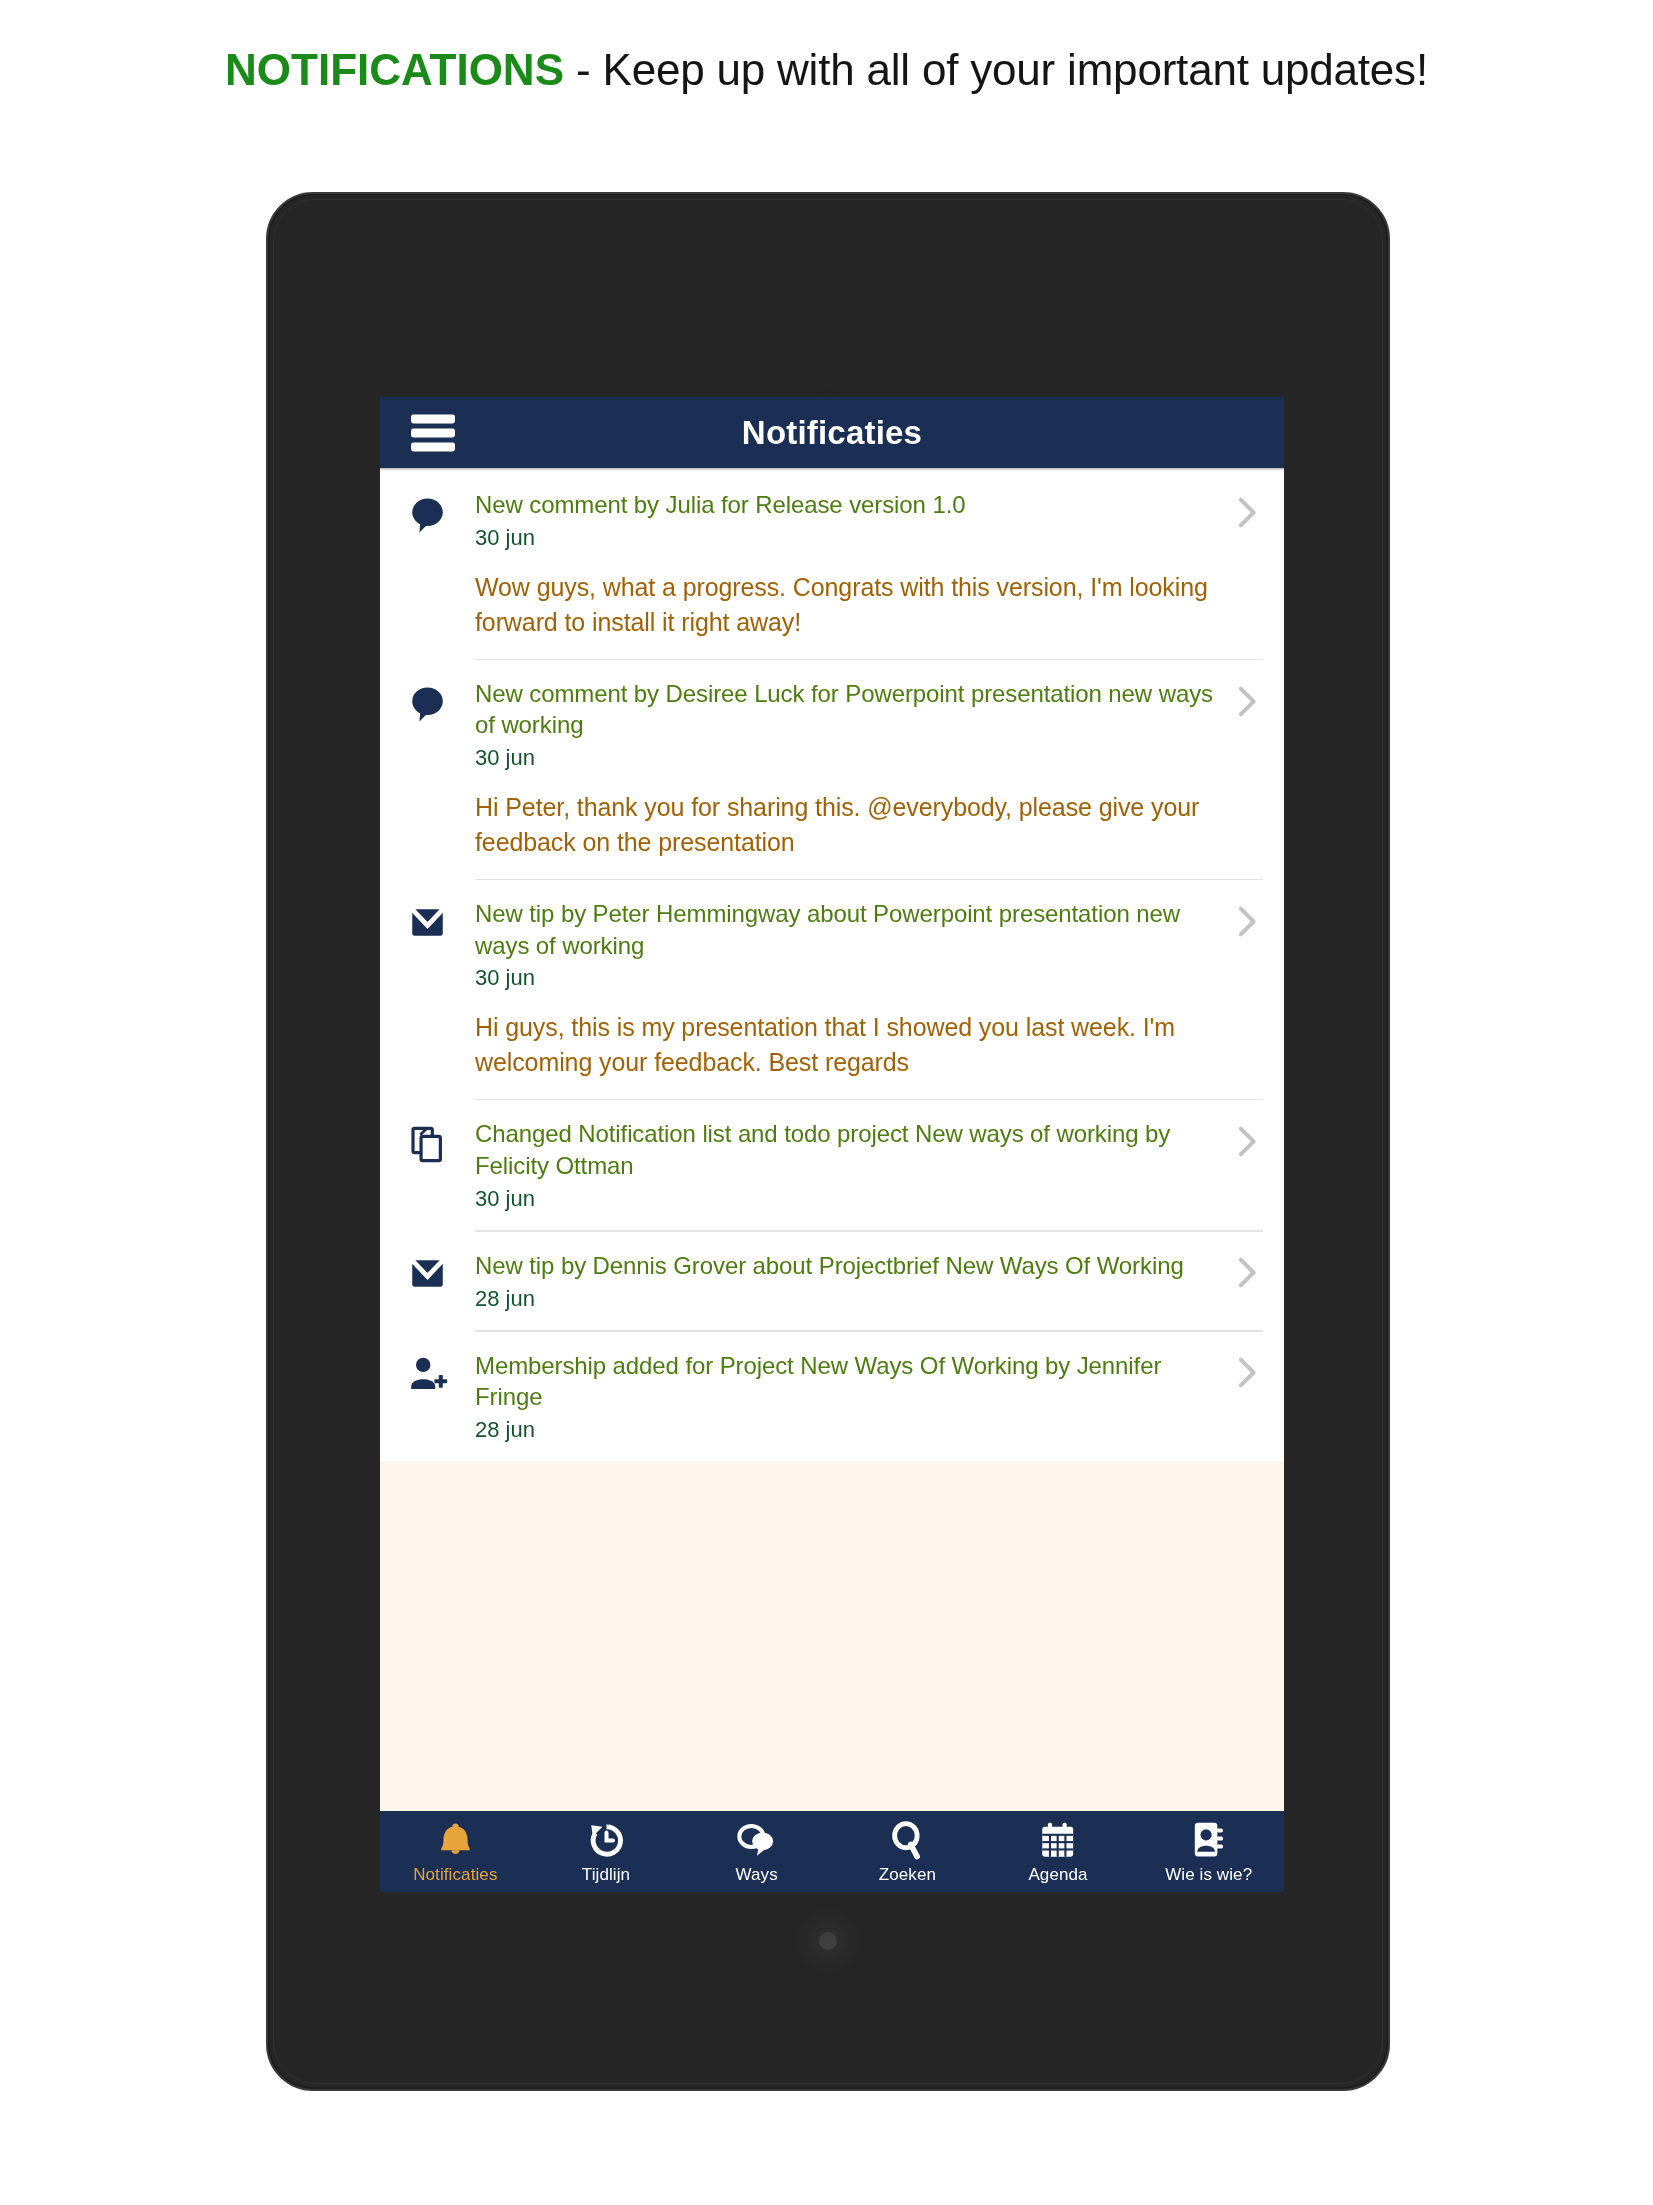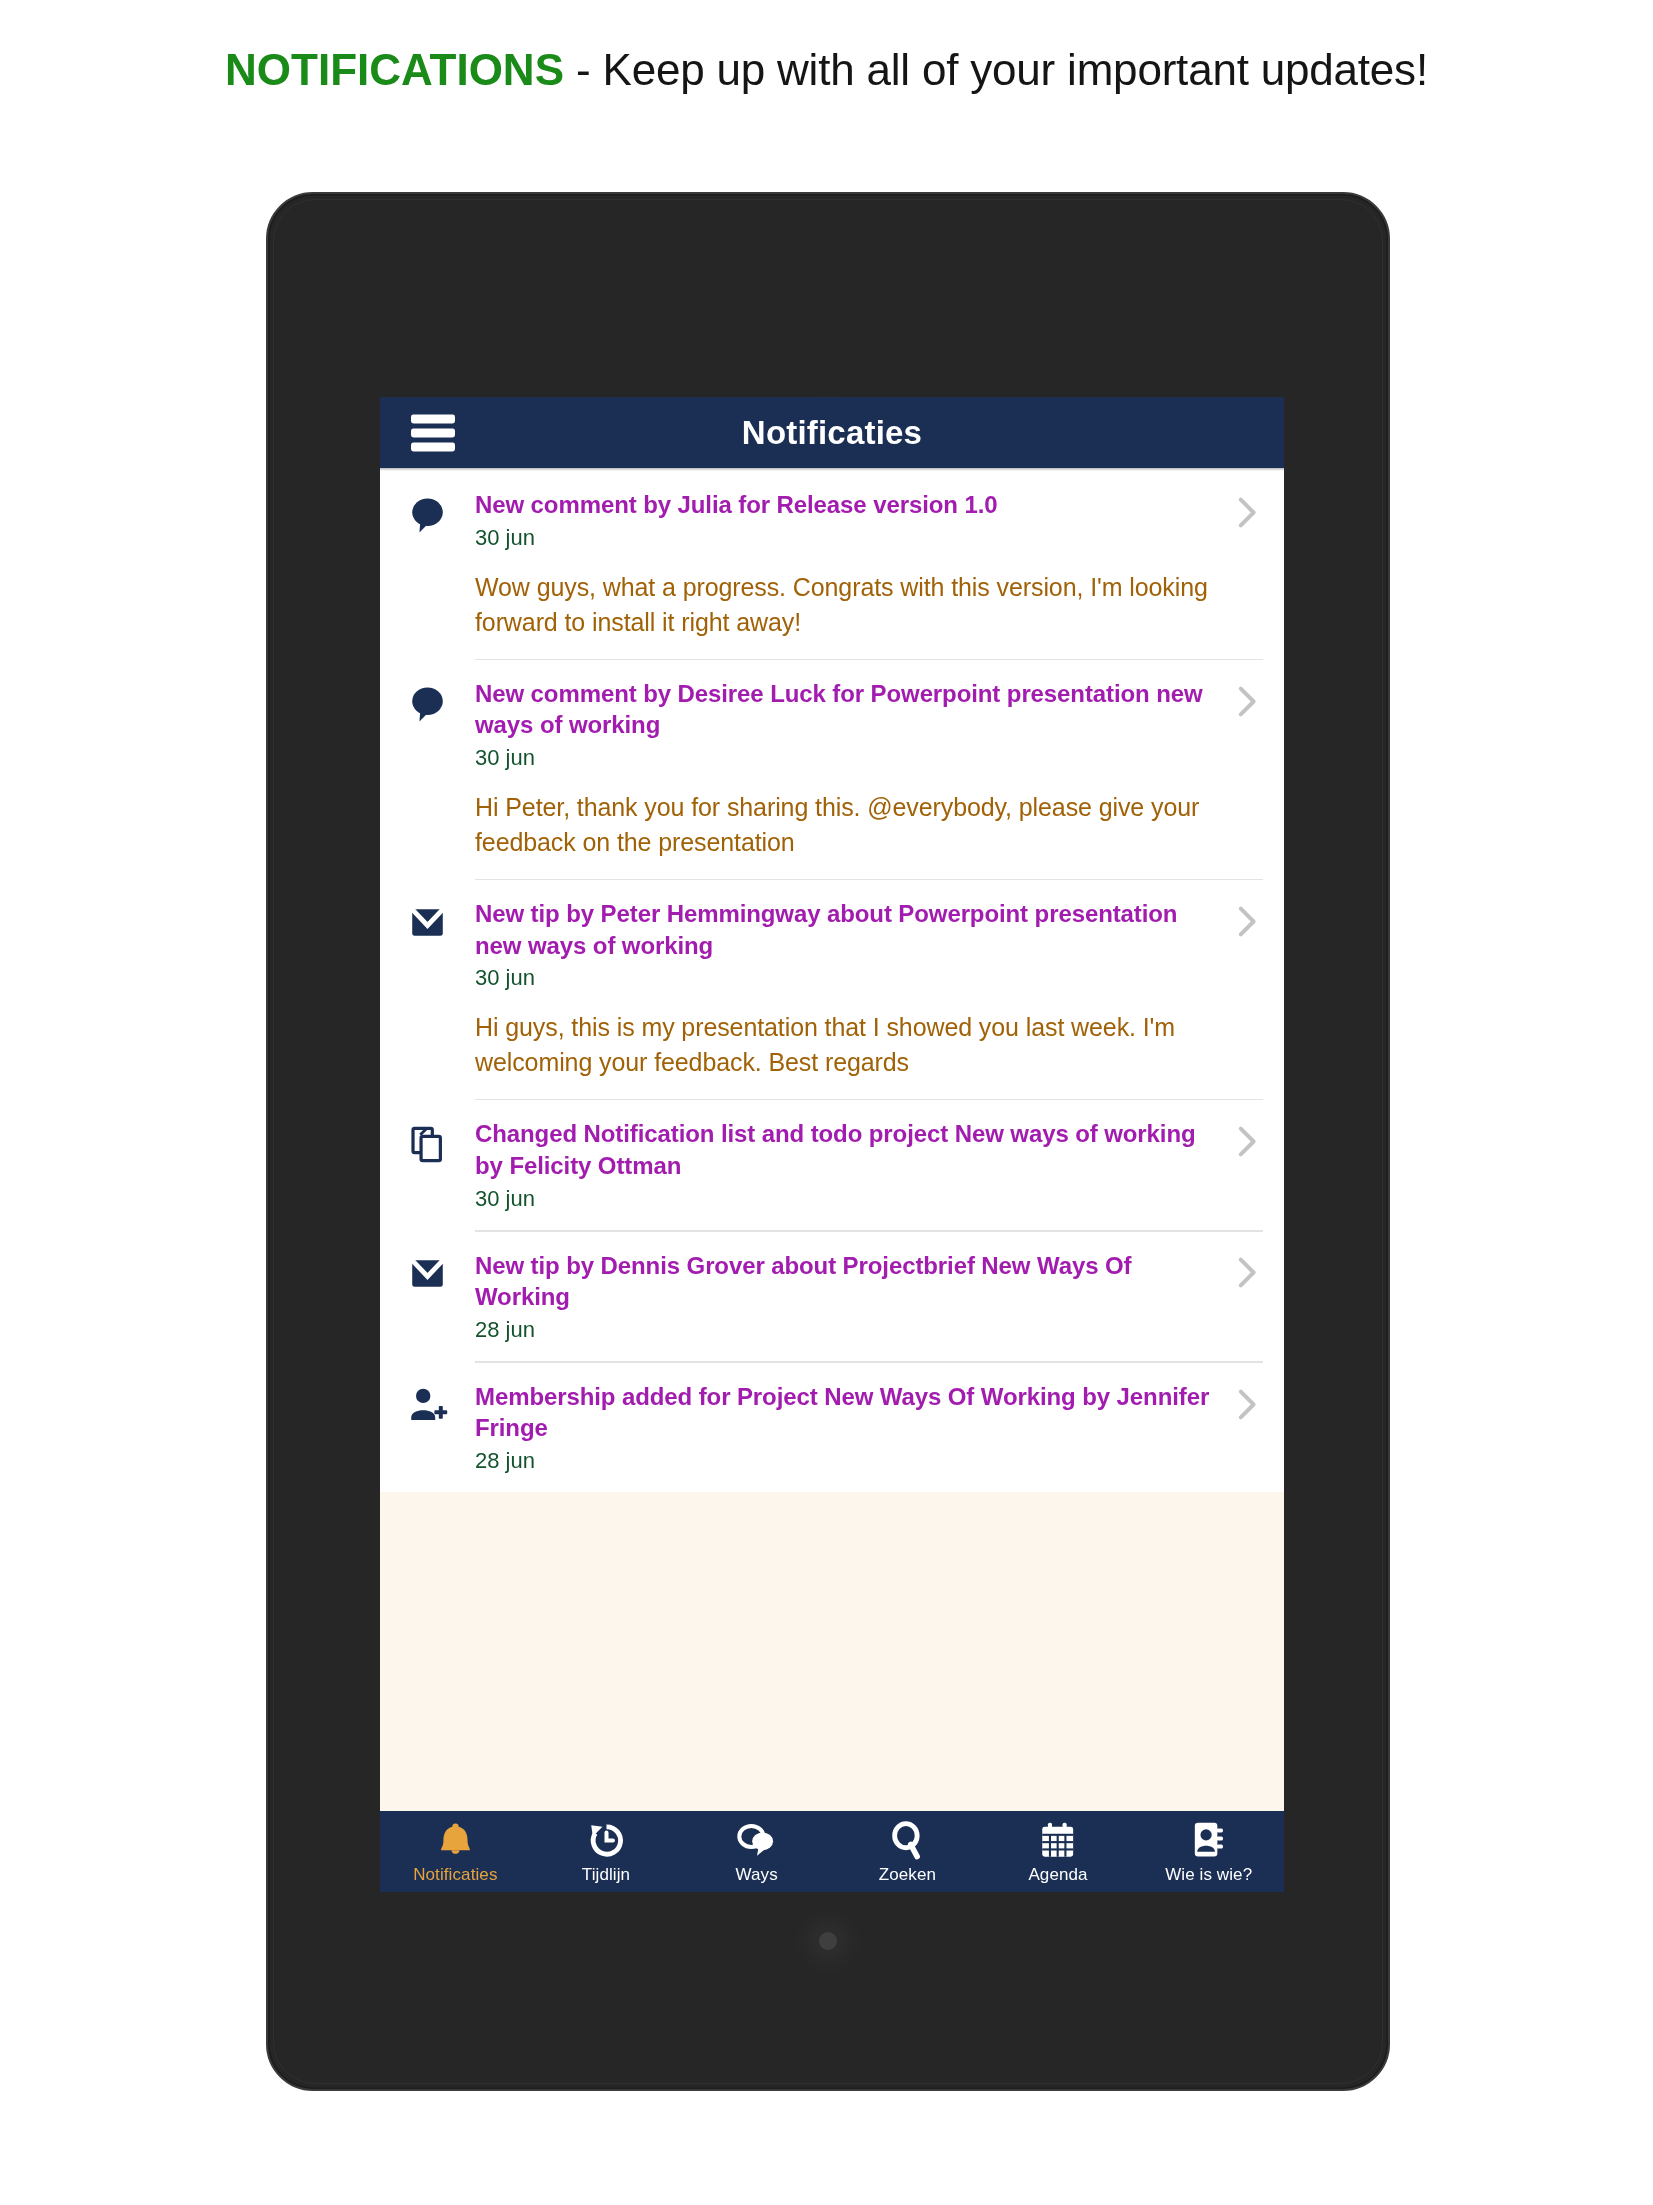--- a/index.html
+++ b/index.html
@@ -73,21 +73,21 @@
   }
   .icon-col{
     width:95px; flex:0 0 95px; display:flex; justify-content:center;
     padding-top:6.5px;
   }
   .row-inner{
     flex:1; display:flex; padding-right:21px; padding-top:0;
   }
   .row-body{ flex:1; padding-right:14.5px; }
   .row-title{
-    font-size:24px; font-weight:700; color:#a21caf; line-height:1.30;
+    font-size:24px; font-weight:400; color:#4d7c0f; line-height:1.30;
     letter-spacing:-0.1px;
   }
   .row-date{
     font-size:22px; color:#14532d; margin-top:4.8px; line-height:1.2;
   }
   .row-text{
     font-size:25px; color:#a16207; margin-top:18px; line-height:1.42;
     letter-spacing:-0.1px;
   }
   .chevron{

